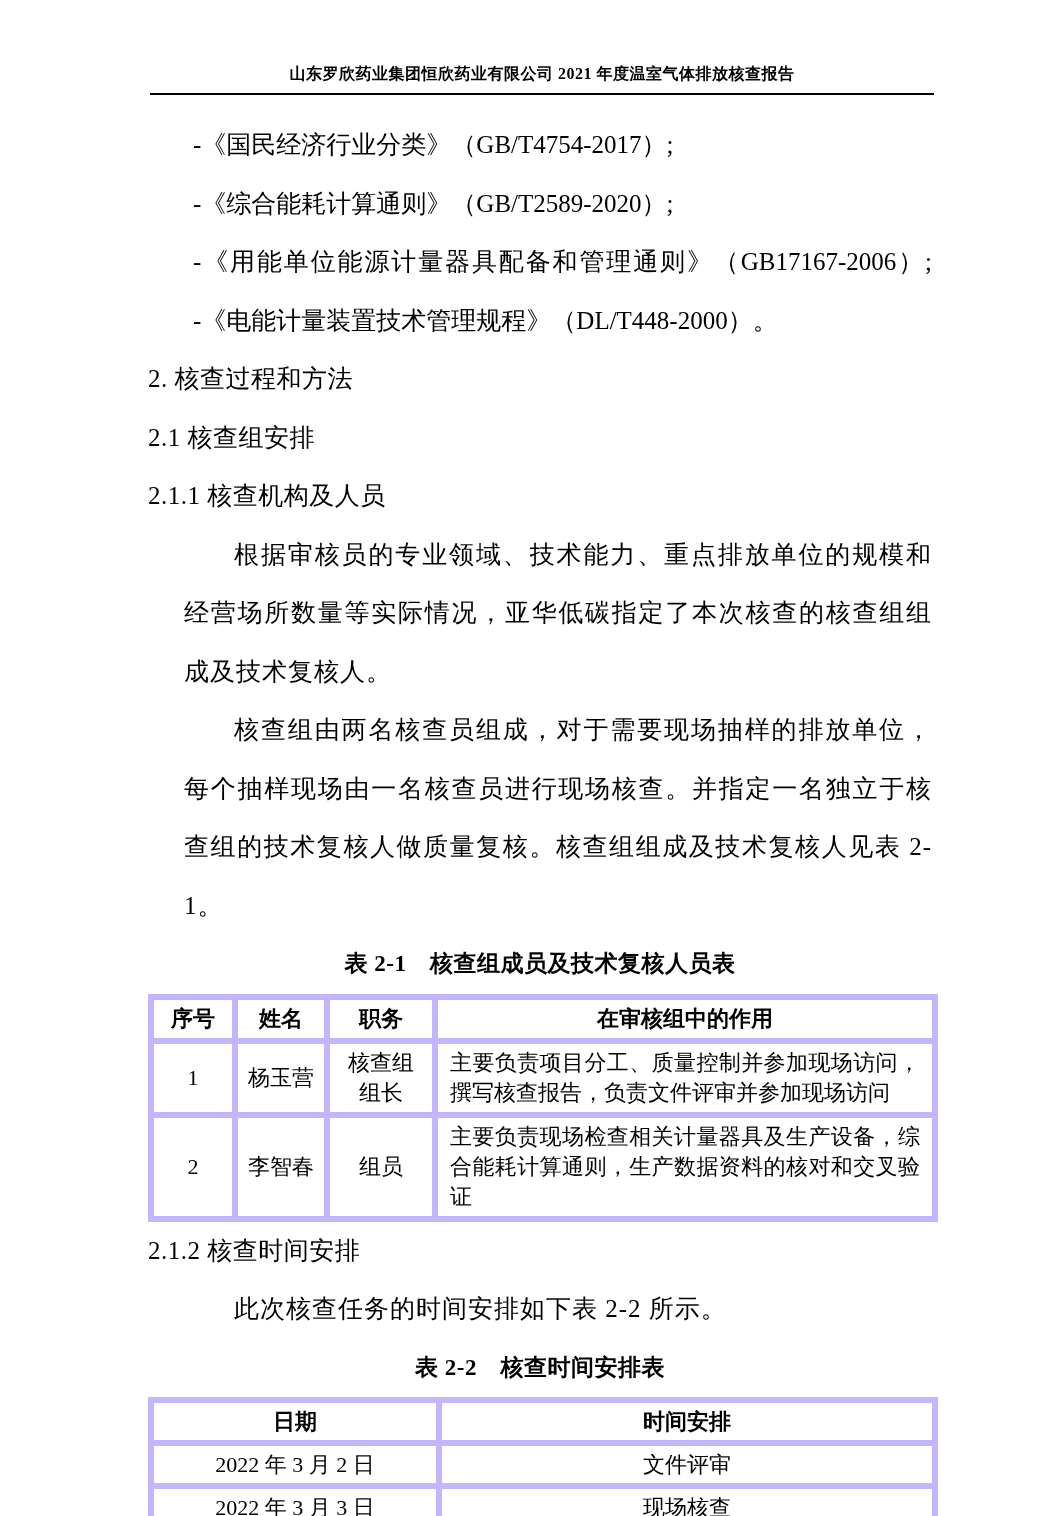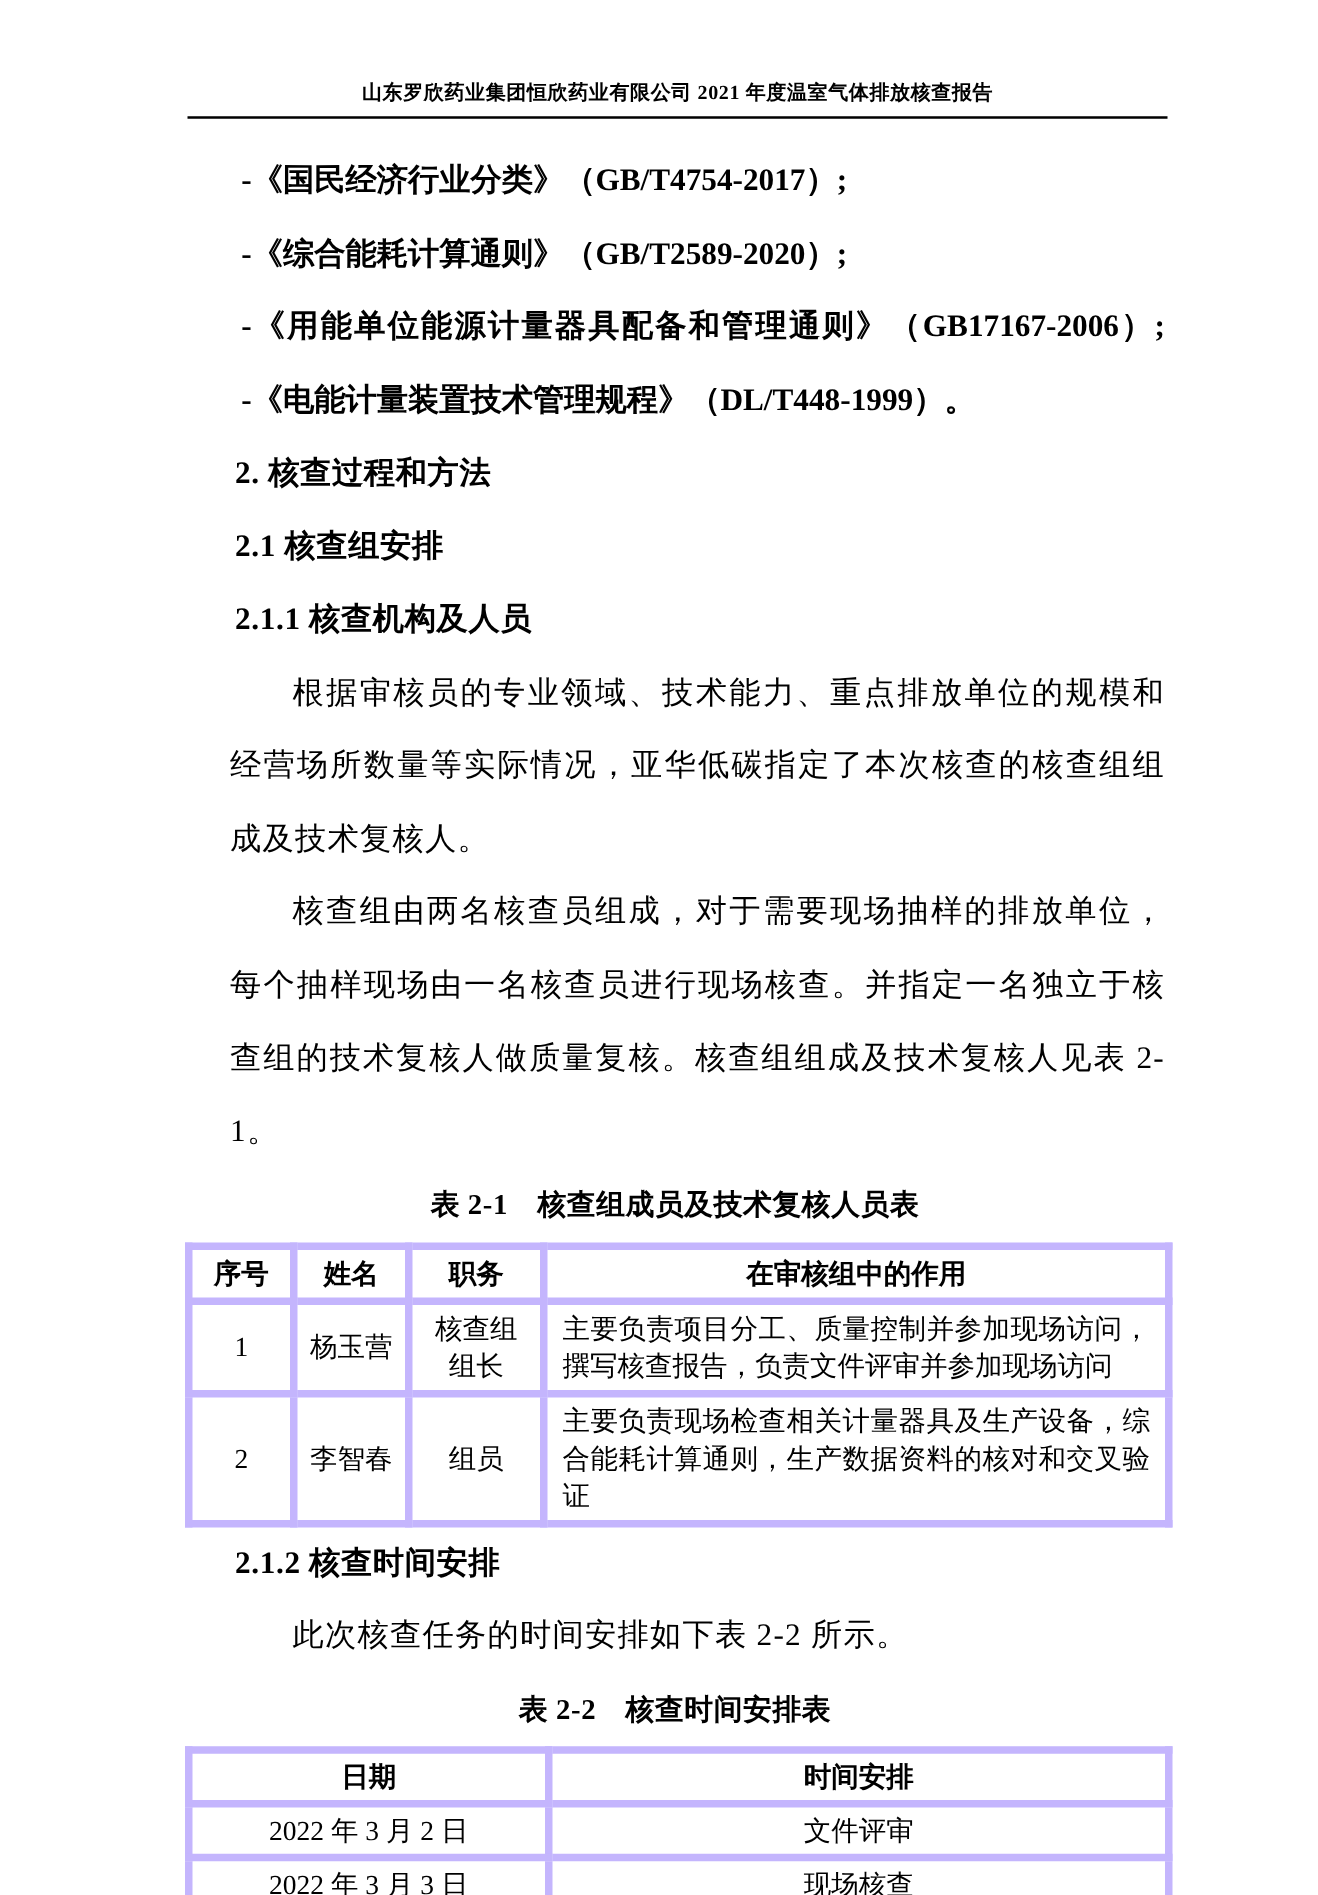--- a/index.html
+++ b/index.html
@@ -31,28 +31,28 @@
   }
 
   
   .content {
     margin: 0 122px 0 148px;
     width: 784px;
   }
   .grid { font-size: 25px; line-height: 58.5px; }
 
   .refs { margin-top: 21px; }
-  .ref-item { padding-left: 45px; font-weight: bold; }
+  .ref-item { padding-left: 45px; }
   
   .ref-item:nth-child(3) {
     text-align: justify;
     text-align-last: justify;
   }
 
-  .heading { font-weight: bold; letter-spacing: 0.5px; margin-left: 40px; }
+  .heading { font-weight: normal; letter-spacing: 0.5px; }
 
   .para {
     text-align: justify;
     text-indent: 50px;
     letter-spacing: 1px;
     margin-left: 36px;
   }
 
   .caption {
     font-size: 23px;
@@ -103,21 +103,21 @@
   <div class="doc-header">
     <span class="doc-header-text">山东罗欣药业集团恒欣药业有限公司 2021 年度温室气体排放核查报告</span>
   </div>
 
   <div class="content">
 
     <div class="refs grid">
       <div class="ref-item">-《国民经济行业分类》（GB/T4754-2017）;</div>
       <div class="ref-item">-《综合能耗计算通则》（GB/T2589-2020）;</div>
       <div class="ref-item">-《用能单位能源计量器具配备和管理通则》（GB17167-2006）;</div>
-      <div class="ref-item">-《电能计量装置技术管理规程》（DL/T448-1999）。</div>
+      <div class="ref-item">-《电能计量装置技术管理规程》（DL/T448-2000）。</div>
     </div>
 
     <div class="heading grid">2. 核查过程和方法</div>
     <div class="heading grid">2.1 核查组安排</div>
     <div class="heading grid">2.1.1 核查机构及人员</div>
 
     <div class="para grid">根据审核员的专业领域、技术能力、重点排放单位的规模和经营场所数量等实际情况，亚华低碳指定了本次核查的核查组组成及技术复核人。</div>
     <div class="para grid">核查组由两名核查员组成，对于需要现场抽样的排放单位，每个抽样现场由一名核查员进行现场核查。并指定一名独立于核查组的技术复核人做质量复核。核查组组成及技术复核人见表 2-1。</div>
 
     <div class="caption grid">表 2-1　核查组成员及技术复核人员表</div>

